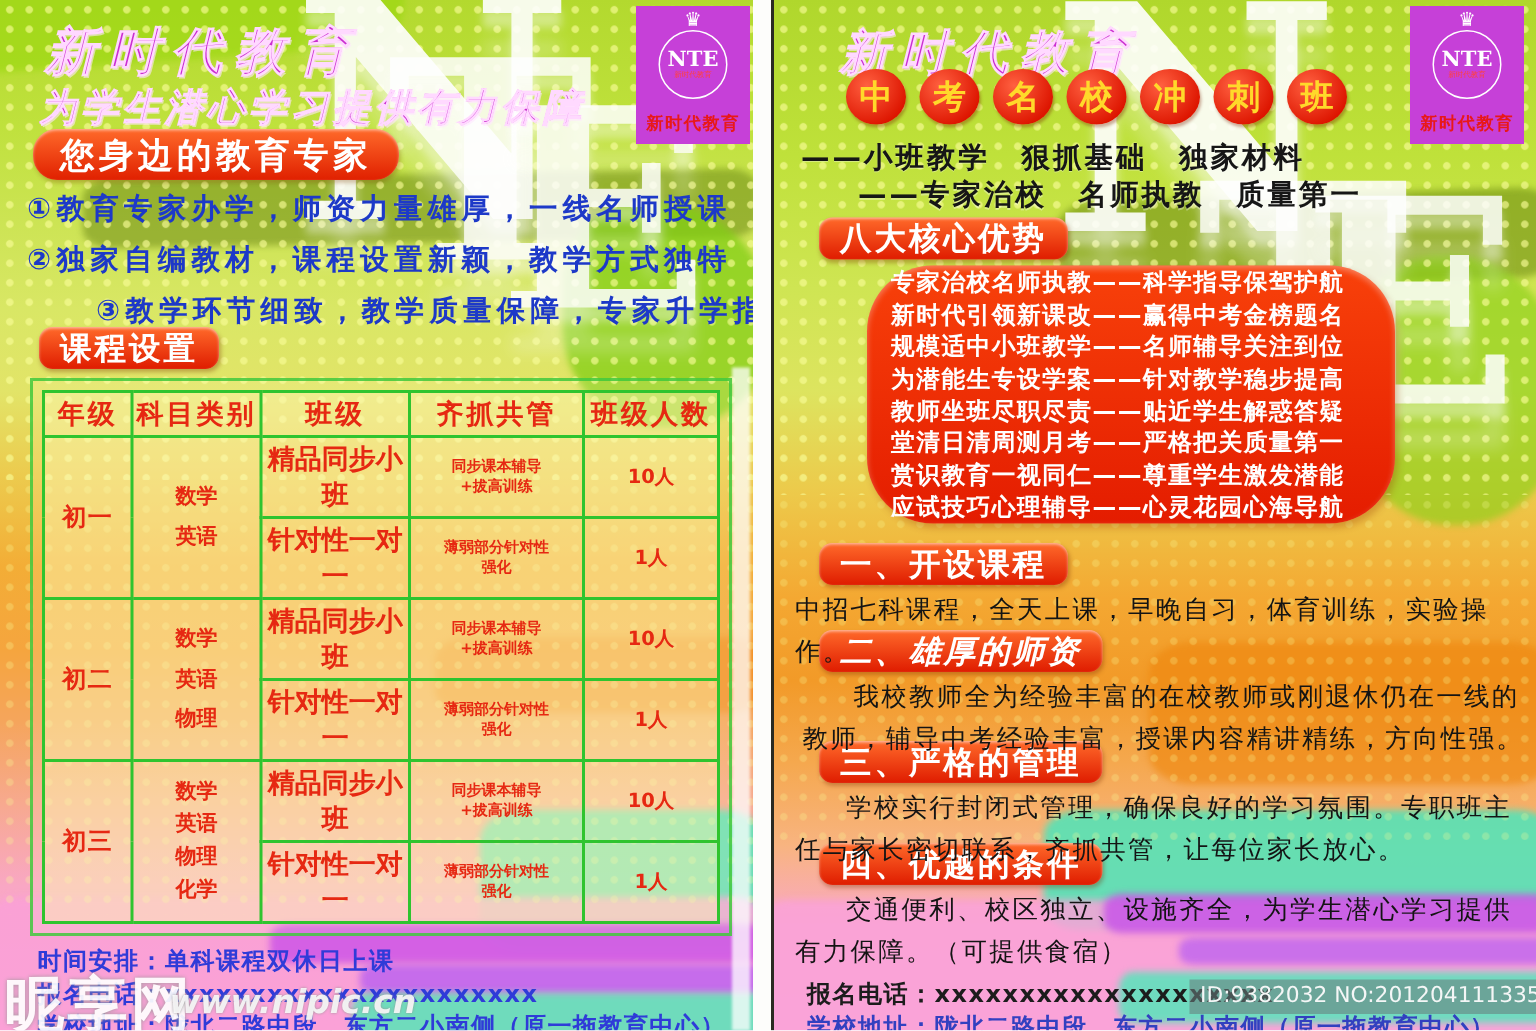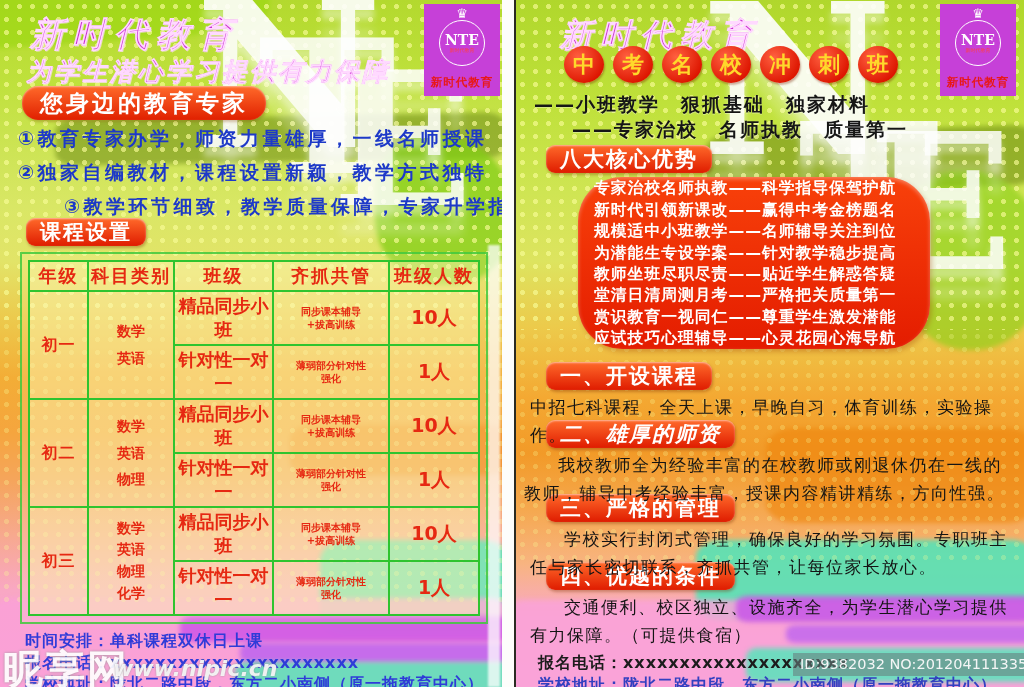--- a/index.html
+++ b/index.html
@@ -45,21 +45,21 @@
     border:2px solid rgba(64,200,60,.85);background:rgba(255,252,200,.15);z-index:5;}
   table.course{border-collapse:collapse;table-layout:fixed;width:450px;}
   table.course td,table.course th{border:2px solid #2fc42f;color:#e62812;font-weight:bold;
     text-align:center;vertical-align:middle;background:rgba(252,246,176,.42);padding:2px;}
   table.course th{font-size:18px;letter-spacing:2px;height:30px;}
   table.course tr.datarow{height:50px;}
   td.grade{font-size:16px;letter-spacing:1px;}
   td.subjects{font-size:14px;line-height:1.9;}
   td.ctype{font-size:18px;}
   td.content{font-size:10px;text-align:left;padding-left:7px;line-height:1.35;}
-  td.size{font-size:19px;}
+  td.size{font-size:13px;}
   .preline{white-space:pre-line;}
   
   .circle-row{position:absolute;display:flex;gap:9px;}
   .char-circle{width:40px;height:37px;border-radius:50%;display:flex;align-items:center;justify-content:center;
     background:radial-gradient(circle at 35% 30%,#ff6040,#dd1500 75%);color:#ffd92a;
     font-size:22px;font-weight:bold;box-shadow:1px 2px 2px rgba(120,30,0,.35);}
   .slogan{position:absolute;color:#161616;font-weight:bold;font-size:19px;letter-spacing:2px;white-space:nowrap;
     text-shadow:0 1px 0 rgba(255,255,255,.35);}
   #adv-box{position:absolute;left:62px;top:177px;width:352px;height:172px;border-radius:44px;
     background:linear-gradient(180deg,#f8410a,#e41c00);box-shadow:inset 0 2px 4px rgba(255,255,255,.35),2px 3px 5px rgba(150,50,0,.3);
@@ -243,21 +243,21 @@
       <div class="adv-line">教师坐班尽职尽责——贴近学生解惑答疑</div>
       <div class="adv-line">堂清日清周测月考——严格把关质量第一</div>
       <div class="adv-line">赏识教育一视同仁——尊重学生激发潜能</div>
       <div class="adv-line">应试技巧心理辅导——心灵花园心海导航</div>
     </div>
 
     <div class="badge" style="left:30px;top:362px;">一、开设课程</div>
     <div class="section-body" style="left:14px;top:394px;width:482px;">中招七科课程，全天上课，早晚自习，体育训练，实验操作。</div>
 
     <div class="badge" style="left:30px;top:420px;font-style:italic;">二、雄厚的师资</div>
-    <div class="section-body indent" style="left:8px;top:452px;width:482px;">我校教师全为经验丰富的在校教师或刚退休仍在一线的教师，辅导中考经验丰富，授课内容精讲精练，方向性强。</div>
+    <div class="section-body indent" style="left:19px;top:452px;width:482px;">我校教师全为经验丰富的在校教师或刚退休仍在一线的教师，辅导中考经验丰富，授课内容精讲精练，方向性强。</div>
 
     <div class="badge" style="left:30px;top:494px;">三、严格的管理</div>
     <div class="section-body indent" style="left:14px;top:526px;width:482px;">学校实行封闭式管理，确保良好的学习氛围。专职班主任与家长密切联系，齐抓共管，让每位家长放心。</div>
 
     <div class="badge" style="left:30px;top:562px;">四、优越的条件</div>
     <div class="section-body indent" style="left:14px;top:594px;width:482px;">交通便利、校区独立、设施齐全，为学生潜心学习提供有力保障。（可提供食宿）</div>
 
     <div class="bottom-line" style="left:22px;top:653px;color:#1c1c1c;">报名电话：xxxxxxxxxxxxxxxxxxxx</div>
     <div class="bottom-line" style="left:22px;top:675px;color:#3240c0;">学校地址：陇北二路中段，东方二小南侧（原一拖教育中心）</div>
   </div>

